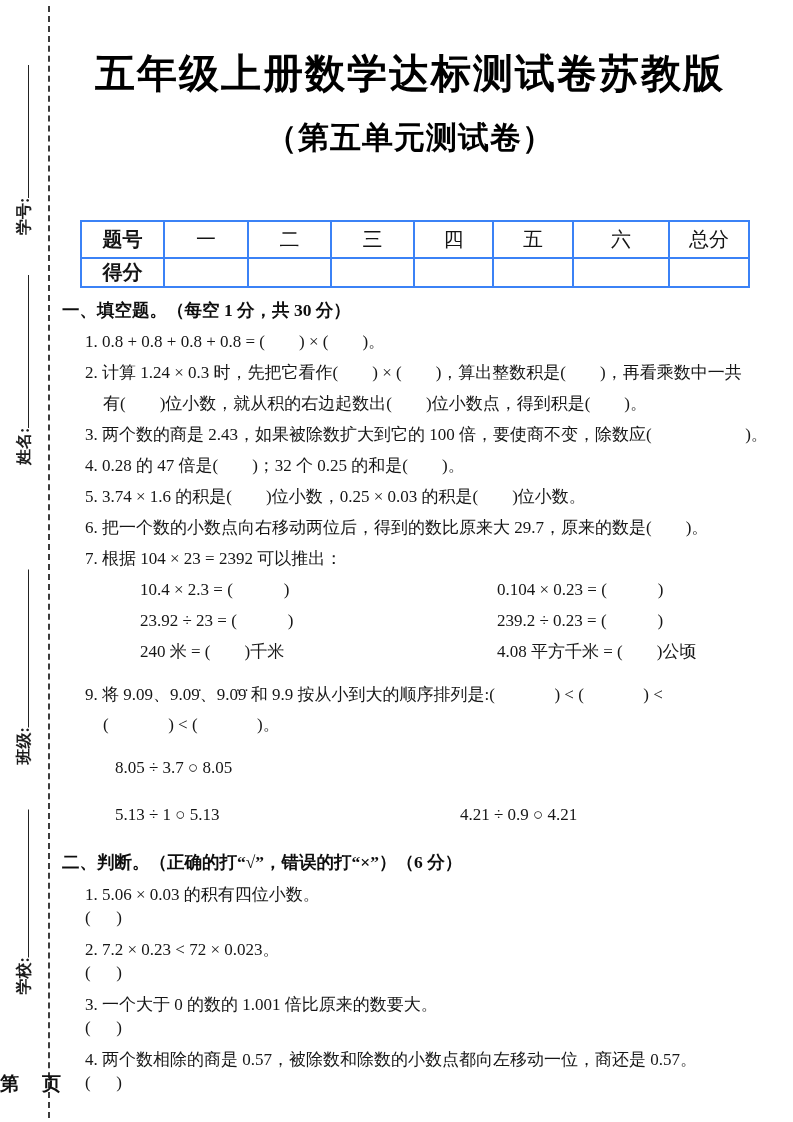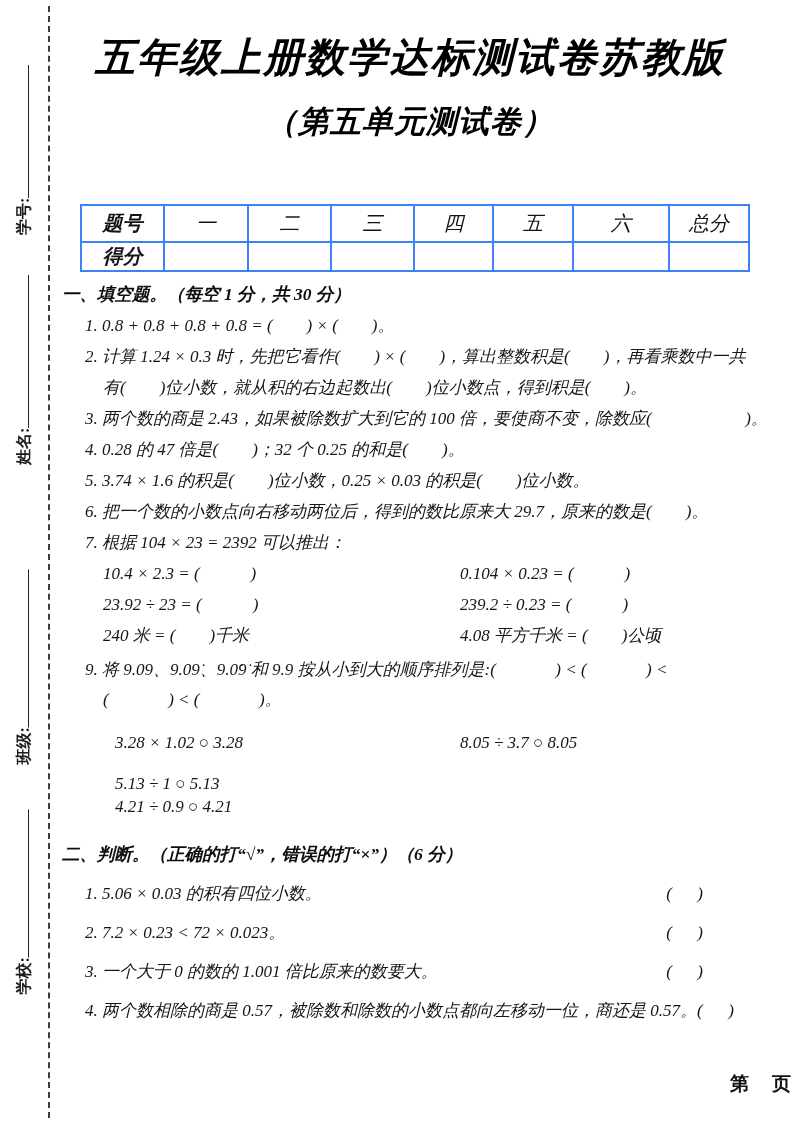--- a/index.html
+++ b/index.html
@@ -22,21 +22,21 @@
     display:flex; align-items:baseline;
     height:26px;
     transform:translate(-50%,-50%) rotate(-90deg);
     font-family:"Liberation Serif", serif;
     font-size:16px; font-weight:bold; color:#1c1c1c;
     white-space:nowrap;
   }
   .seal-rule { flex:1 1 auto; border-bottom:1.6px solid #222; min-width:110px; }
 
   
-  .main { position:absolute; left:60px; top:0; width:700px;font-style:italic; }
+  .main { position:absolute; left:60px; top:16px; width:700px; }
 
   .title {
     margin-top:30px;
     text-align:center;
     font-family:"Liberation Sans", sans-serif;
     font-size:40px; font-weight:800; letter-spacing:2px; color:#000;
     white-space:nowrap;
   }
   .subtitle {
     margin-top:16px;
@@ -75,41 +75,41 @@
     margin-top:8px;
     font-size:17px; line-height:23px;
     white-space:pre; color:#161616;
   }
   .ind1 { padding-left:25px; }
   .ind2 { padding-left:43px; }
   .ind3 { padding-left:55px; }
 
   .pair { display:flex; }
   .p25 .pl { width:375px; }
-  .p43 .pl { width:357px; }
+  .p43 .pl { width:357px;margin-left:37px; }
   .p55 .pl { width:345px; }
   .pl, .pr { display:inline-block; white-space:pre; }
 
-  .mt11 { margin-top:11px; }
+  .mt11 { margin-top:20px; }
   .mt7  { margin-top:7px;  }
   .mt20 { margin-top:20px; }
-  .mt22 { margin-top:18px;flex-direction:column; }
+  .mt22 { margin-top:24px; }
   .mt14 { margin-top:24px; }
   .mt12 { margin-top:12px; }
 
   .judge {
-    margin-top:16px;
+    margin-top:9px;
     display:flex; justify-content:space-between;
     padding-left:25px; padding-right:57px;
-    font-size:17px; line-height:23px; white-space:pre; color:#161616;
+    font-size:17px; line-height:23px; white-space:pre; color:#161616;flex-direction:column;
   }
 
   .footer {
     position:absolute; left:0; right:0; top:1071px;
-    text-align:right;
+    text-align:left;
     font-size:19px; font-weight:bold; color:#111;
     letter-spacing:2px;
   }
 </style>
 </head>
 <body>
 
 <div class="seal-dash"></div>
 
 <div class="seal-item" style="left:27px; top:150px; width:170px;">
@@ -190,21 +190,20 @@
   </div>
   <div class="q pair ind2 p43">
     <span class="pl">240 米 = (        )千米</span>
     <span class="pr">4.08 平方千米 = (        )公顷</span>
   </div>
 
   <div class="q ind1 mt11">9. 将 9.09、9.09̇、9.0̇9̇ 和 9.9 按从小到大的顺序排列是:(              ) &lt; (              ) &lt;</div>
   <div class="q ind2 mt7">(              ) &lt; (              )。</div>
 
   <div class="q pair ind3 p55 mt20">
-    <span class="pl">3.28 × 1.02 ○ 3.28</span>
     <span class="pr">8.05 ÷ 3.7 ○ 8.05</span>
   </div>
   <div class="q pair ind3 p55 mt22">
     <span class="pl">5.13 ÷ 1 ○ 5.13</span>
     <span class="pr">4.21 ÷ 0.9 ○ 4.21</span>
   </div>
 
   <div class="sec mt14"><span>二、判断。</span><span class="rest">（正确的打“√”，错误的打“×”）（6 分）</span></div>
 
   <div class="judge mt12">

